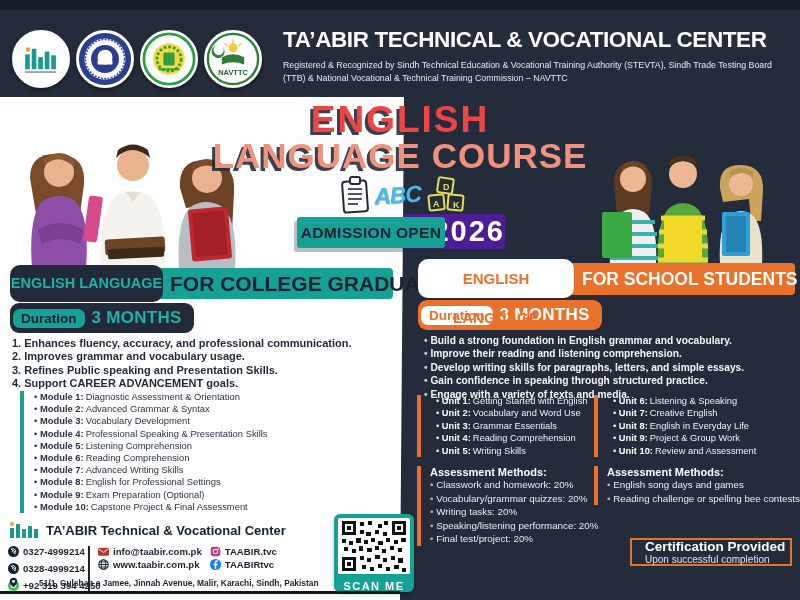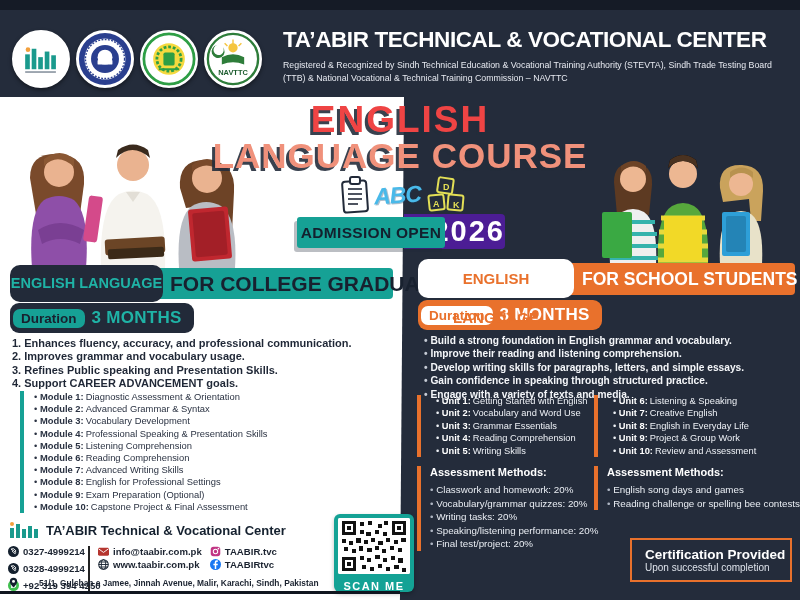--- a/index.html
+++ b/index.html
@@ -85,24 +85,24 @@
   .s-bullets { position:absolute; left:424px; top:334px; z-index:3; }
   .s-bullet { color:#f4f6f9; font-weight:700; font-size:10.2px; line-height:13.4px; white-space:nowrap; }
   .s-bullet::before { content:"•  "; color:#c7ccd6; }
   .units { position:absolute; top:395px; z-index:3; border-left:4px solid #e9712c; padding-left:9px; }
   .units.col1 { left:417px; } .units.col2 { left:594px; }
   .unit { color:#eef1f6; font-size:9.3px; line-height:12.4px; white-space:nowrap;margin-left:6px; }
   .unit::before { content:"• "; }
   .unit b { color:#fff; margin-right:2px; }
   .assess { position:absolute; top:466px; z-index:3; border-left:4px solid #e9712c; padding-left:9px; }
   .assess.col1 { left:417px; } .assess.col2 { left:594px; }
-  .as-head { color:#fff; font-weight:800; font-size:11px; margin-bottom:5px; }
+  .as-head { color:#fff; font-weight:800; font-size:11px; }
   .as-item { color:#e9edf3; font-size:9.8px; line-height:13.6px; white-space:nowrap; }
   .as-item::before { content:"•  "; color:#aeb5c2; }
-  .cert { position:absolute; left:630px; top:538px; width:162px; height:44px; border:2.5px solid #e9712c;
+  .cert { position:absolute; left:630px; top:538px; width:162px; height:28px; border:2.5px solid #e9712c;
           background:#242c3b; z-index:4; display:flex; align-items:center; padding:0 8px; gap:5px; }
   .cert-title { color:#fff; font-weight:800; font-size:13.5px; line-height:15px; white-space:nowrap; }
   .cert-sub { color:#dde2ea; font-size:10px; line-height:12px; white-space:nowrap; }
 </style>
 </head>
 <body>
 
 <div class="poster">
 
   <div class="top-strip"></div>

